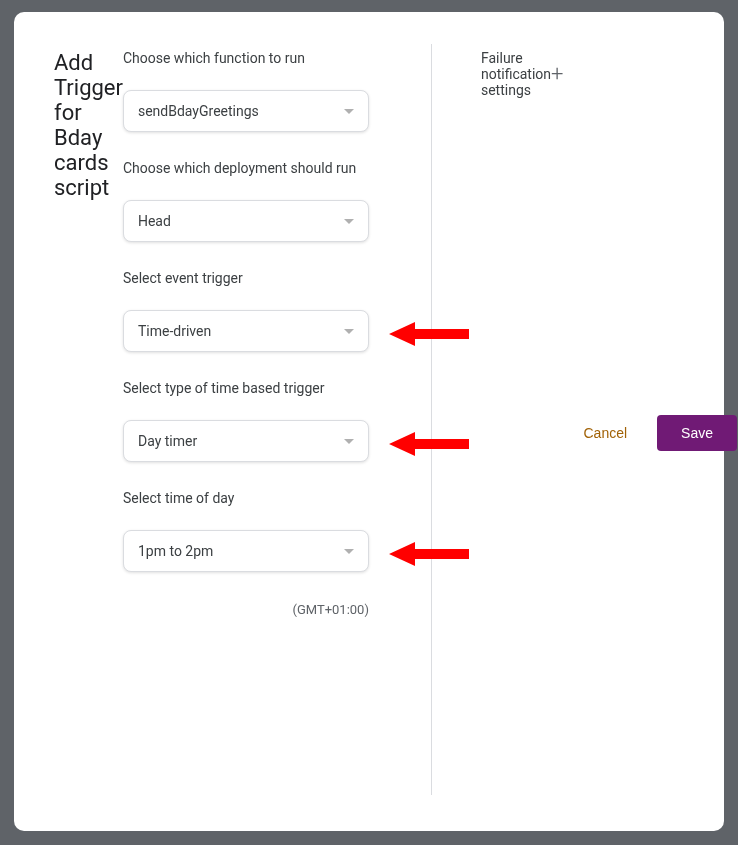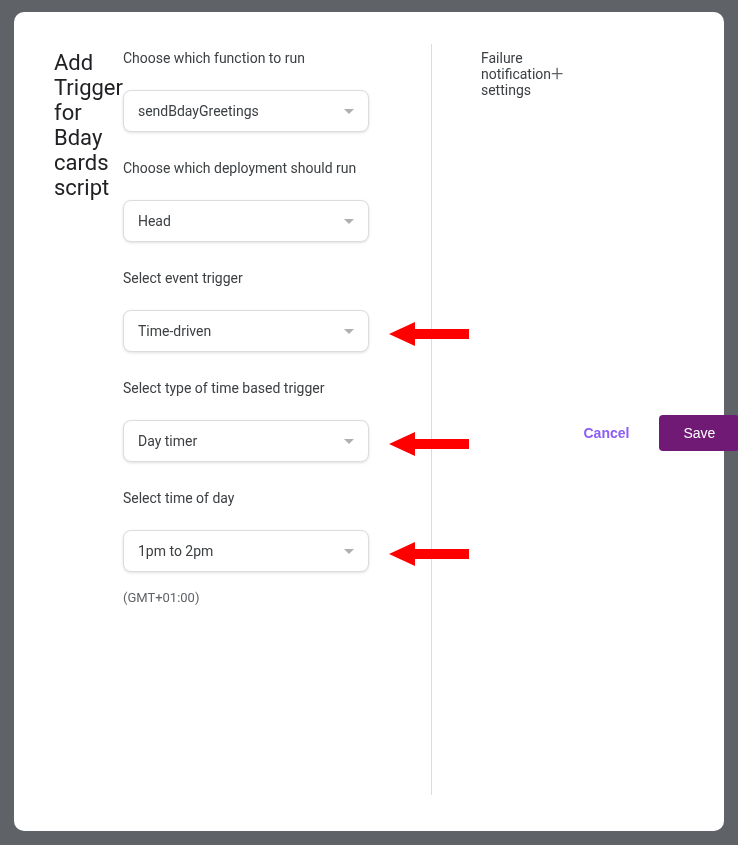--- a/index.html
+++ b/index.html
@@ -97,37 +97,37 @@
       cursor: pointer;
       line-height: 1;
       font-weight: 300;
     }
     .right-col .dropdown {
       width: 198px;
     }
     .timezone {
       font-size: 13px;
       color: #5f6368;
-      text-align: left;
+      text-align: right;
       width: 246px;
-      margin-top: 18px;
+      margin-top: 30px;
     }
     .footer {
       display: flex;
       justify-content: flex-end;
       align-items: center;
       gap: 10px;
       margin-top: 12px;
     }
     .btn-cancel {
       background: transparent;
       border: none;
-      color: #8b5cf6;
-      font-size: 14px;
-      font-weight: 700;
+      color: #a16207;
+      font-size: 14px;
+      font-weight: 400;
       padding: 10px 20px;
       cursor: pointer;
       border-radius: 4px;
     }
     .btn-save {
       background: #701a75;
       border: none;
       color: #fff;
       font-size: 14px;
       font-weight: 500;

